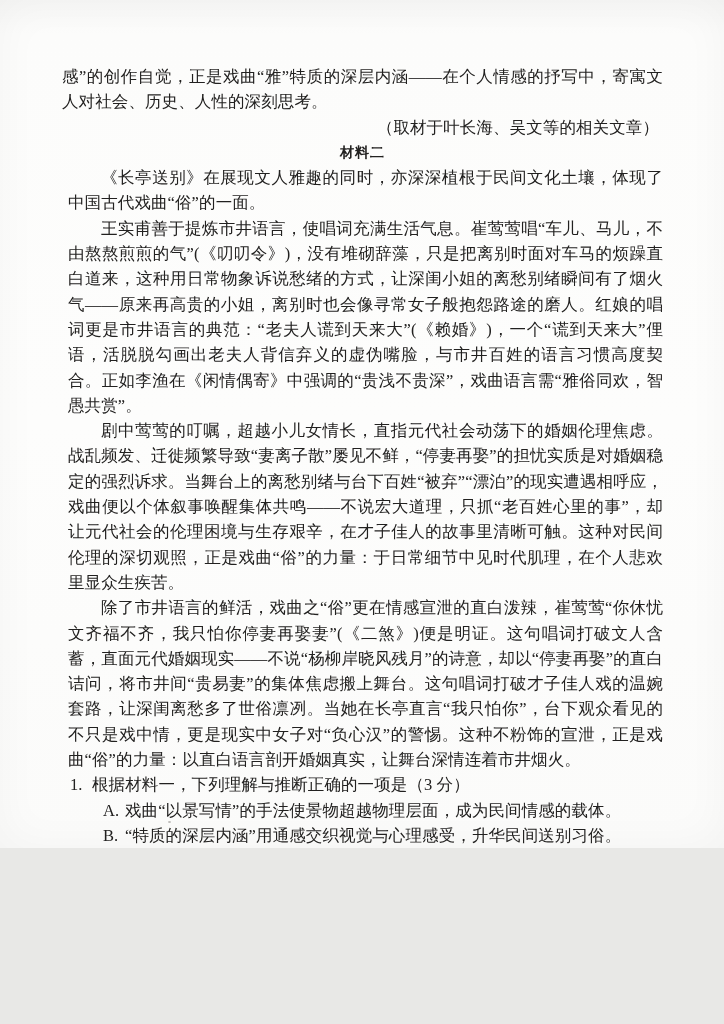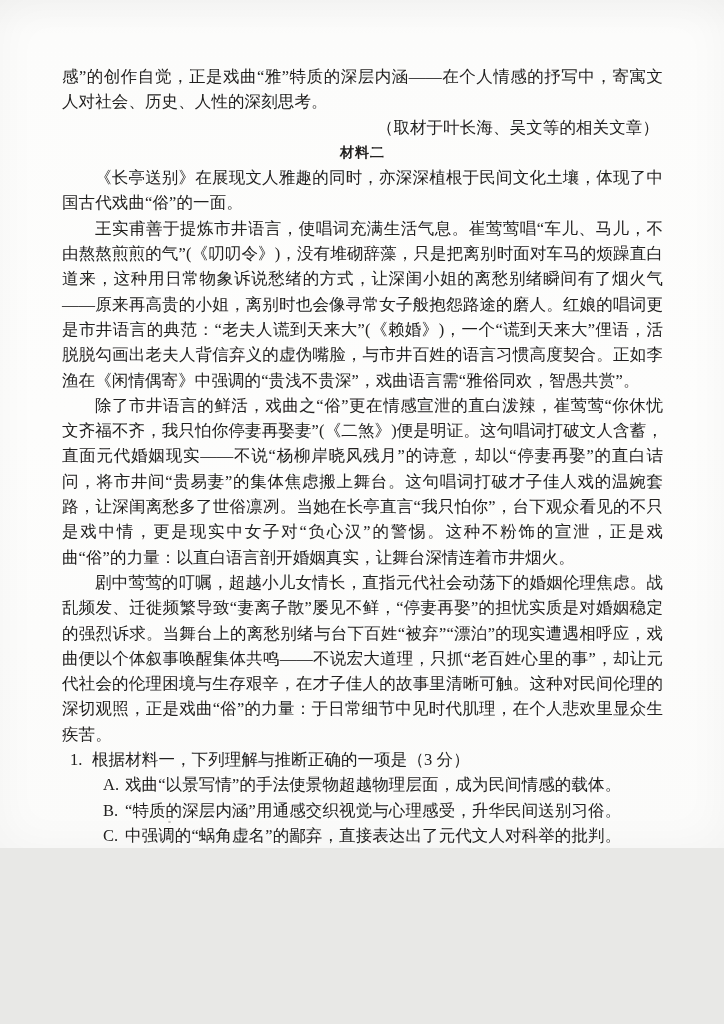--- a/index.html
+++ b/index.html
@@ -22,21 +22,21 @@
     width: 601px;
     font-size: 16.5px;
     line-height: 25.3px;
     letter-spacing: 0.1px;
   }
   .para {
     margin: 0;
     text-align: justify;
     text-justify: inter-ideograph;
   }
-  .indent { text-indent: 2em; }
+  .indent { text-indent: 2em; margin-left: 6px; }
   .attribution {
     margin: 0;
     text-align: right;
     padding-right: 4px;
   }
   .section-heading {
     margin: 0;
     text-align: center;
     font-weight: bold;
     font-size: 14px;
@@ -99,23 +99,23 @@
     <p class="para">感”的创作自觉，正是戏曲“雅”特质的深层内涵——在个人情感的抒写中，寄寓文人对社会、历史、人性的深刻思考。</p>
 
     <p class="attribution">（取材于叶长海、吴文等的相关文章）</p>
 
     <p class="section-heading">材料二</p>
 
     <p class="para indent">《长亭送别》在展现文人雅趣的同时，亦深深植根于民间文化土壤，体现了中国古代戏曲“俗”的一面。</p>
 
     <p class="para indent">王实甫善于提炼市井语言，使唱词充满生活气息。崔莺莺唱“车儿、马儿，不由熬熬煎煎的气”(《叨叨令》)，没有堆砌辞藻，只是把离别时面对车马的烦躁直白道来，这种用日常物象诉说愁绪的方式，让深闺小姐的离愁别绪瞬间有了烟火气——原来再高贵的小姐，离别时也会像寻常女子般抱怨路途的磨人。红娘的唱词更是市井语言的典范：“老夫人谎到天来大”(《赖婚》)，一个“谎到天来大”俚语，活脱脱勾画出老夫人背信弃义的虚伪嘴脸，与市井百姓的语言习惯高度契合。正如李渔在《闲情偶寄》中强调的“贵浅不贵深”，戏曲语言需“雅俗同欢，智愚共赏”。</p>
 
+    <p class="para indent">剧中莺莺的叮嘱，超越小儿女情长，直指元代社会动荡下的婚姻伦理焦虑。战乱频发、迁徙频繁导致“妻离子散”屡见不鲜，“停妻再娶”的担忧实质是对婚姻稳定的强烈诉求。当舞台上的离愁别绪与台下百姓“被弃”“漂泊”的现实遭遇相呼应，戏曲便以个体叙事唤醒集体共鸣——不说宏大道理，只抓“老百姓心里的事”，却让元代社会的伦理困境与生存艰辛，在才子佳人的故事里清晰可触。这种对民间伦理的深切观照，正是戏曲“俗”的力量：于日常细节中见时代肌理，在个人悲欢里显众生疾苦。</p>
+
     <p class="para indent">除了市井语言的鲜活，戏曲之“俗”更在情感宣泄的直白泼辣，崔莺莺“你休忧文齐福不齐，我只怕你停妻再娶妻”(《二煞》)便是明证。这句唱词打破文人含蓄，直面元代婚姻现实——不说“杨柳岸晓风残月”的诗意，却以“停妻再娶”的直白诘问，将市井间“贵易妻”的集体焦虑搬上舞台。这句唱词打破才子佳人戏的温婉套路，让深闺离愁多了世俗凛冽。当她在长亭直言“我只怕你”，台下观众看见的不只是戏中情，更是现实中女子对“负心汉”的警惕。这种不粉饰的宣泄，正是戏曲“俗”的力量：以直白语言剖开婚姻真实，让舞台深情连着市井烟火。</p>
-
-    <p class="para indent">剧中莺莺的叮嘱，超越小儿女情长，直指元代社会动荡下的婚姻伦理焦虑。战乱频发、迁徙频繁导致“妻离子散”屡见不鲜，“停妻再娶”的担忧实质是对婚姻稳定的强烈诉求。当舞台上的离愁别绪与台下百姓“被弃”“漂泊”的现实遭遇相呼应，戏曲便以个体叙事唤醒集体共鸣——不说宏大道理，只抓“老百姓心里的事”，却让元代社会的伦理困境与生存艰辛，在才子佳人的故事里清晰可触。这种对民间伦理的深切观照，正是戏曲“俗”的力量：于日常细节中见时代肌理，在个人悲欢里显众生疾苦。</p>
 
 
     <div class="question-row">
       <span class="q-num">1.</span>
       <span class="q-stem">根据材料一，下列理解与推断正确的一项是（3 分）</span>
     </div>
 
     <div class="option-row">
       <span class="opt-letter">A.</span>
       <span class="opt-text">戏曲“以景写情”的手法使景物超越物理层面，成为民间情感的载体。</span>

